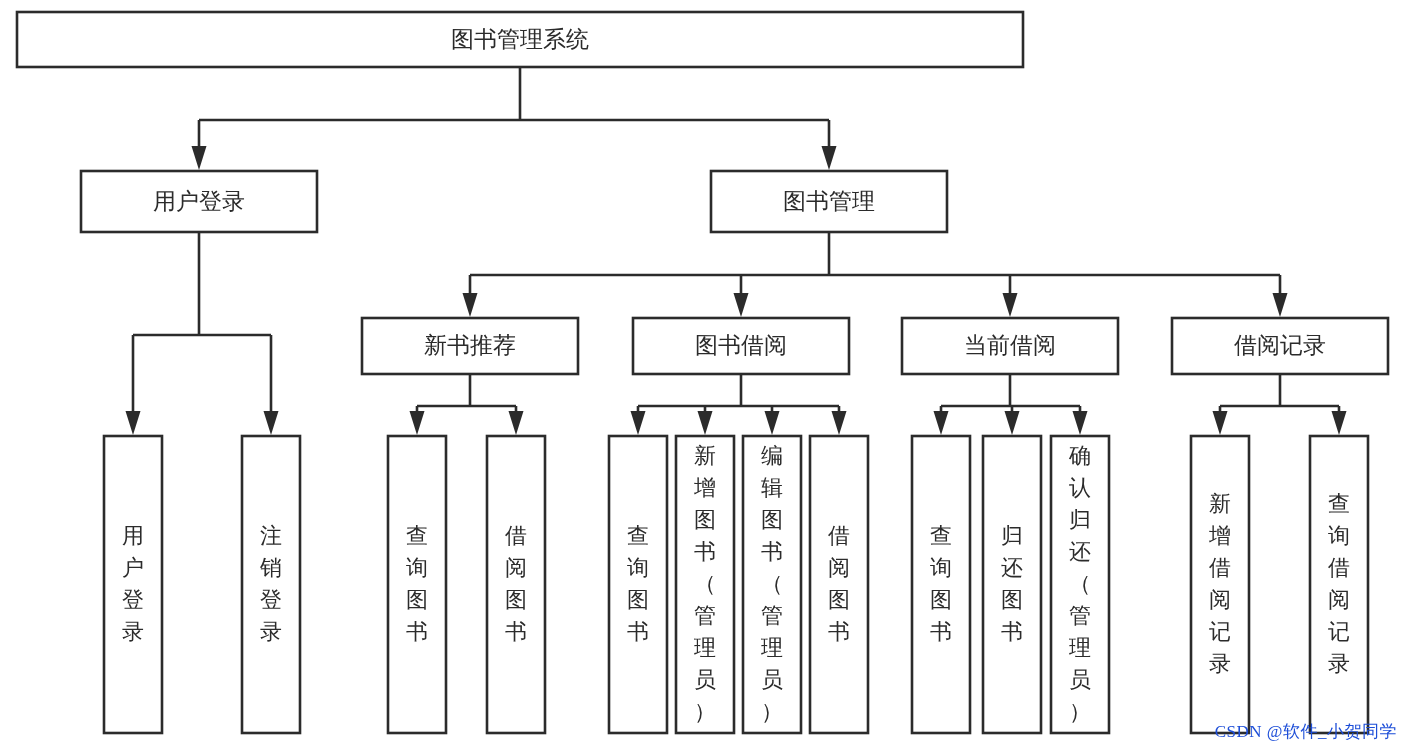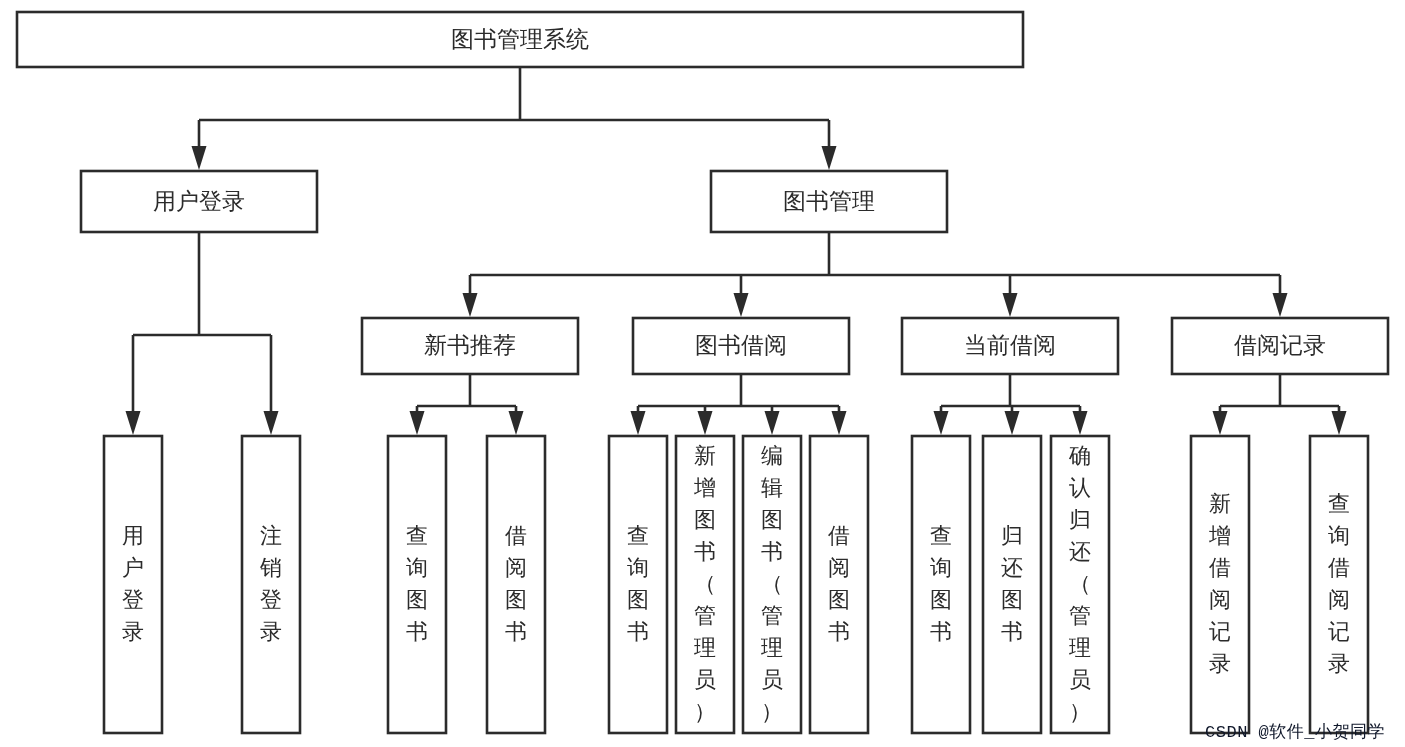--- a/index.html
+++ b/index.html
@@ -5,22 +5,22 @@
   html,body{margin:0;padding:0;background:#ffffff;}
   body{width:1405px;height:747px;font-family:"Liberation Sans","DejaVu Sans",sans-serif;overflow:hidden;}
   #diagram-root{position:relative;width:1405px;height:747px;background:#ffffff;text-align:center;}
   svg#tree{position:absolute;left:0;top:0;width:1405px;height:747px;}
   .node-box{fill:#ffffff;stroke:#2b2b2b;stroke-width:2.6;}
   .conn{stroke:#2b2b2b;stroke-width:2.6;fill:none;}
   .arrow-head{fill:#2b2b2b;stroke:none;}
   .node-label{fill:#2b2b2b;font-family:"Liberation Sans","DejaVu Sans",sans-serif;text-anchor:middle;dominant-baseline:middle;}
   .lbl-h{font-size:23px;}
   .lbl-v{font-size:22px;}
-  .watermark{position:absolute;right:20px;bottom:4px;font-size:17px;color:#0f172a;
-    font-family:Liberation Mono, monospace;white-space:nowrap;letter-spacing:.5px;}
+  .watermark{position:absolute;right:8px;bottom:4px;font-size:17px;color:#1d4ed8;
+    font-family:Liberation Serif, serif;white-space:nowrap;letter-spacing:.5px;}
 </style>
 </head>
 <body>
 
 <div id="diagram-root">
 
   <svg id="tree" viewBox="0 0 1405 747">
     <g id="connectors">
         <path class="conn" d="M 520 67 L 520 120"></path>
         <path class="conn" d="M 199 120 L 829 120"></path>

